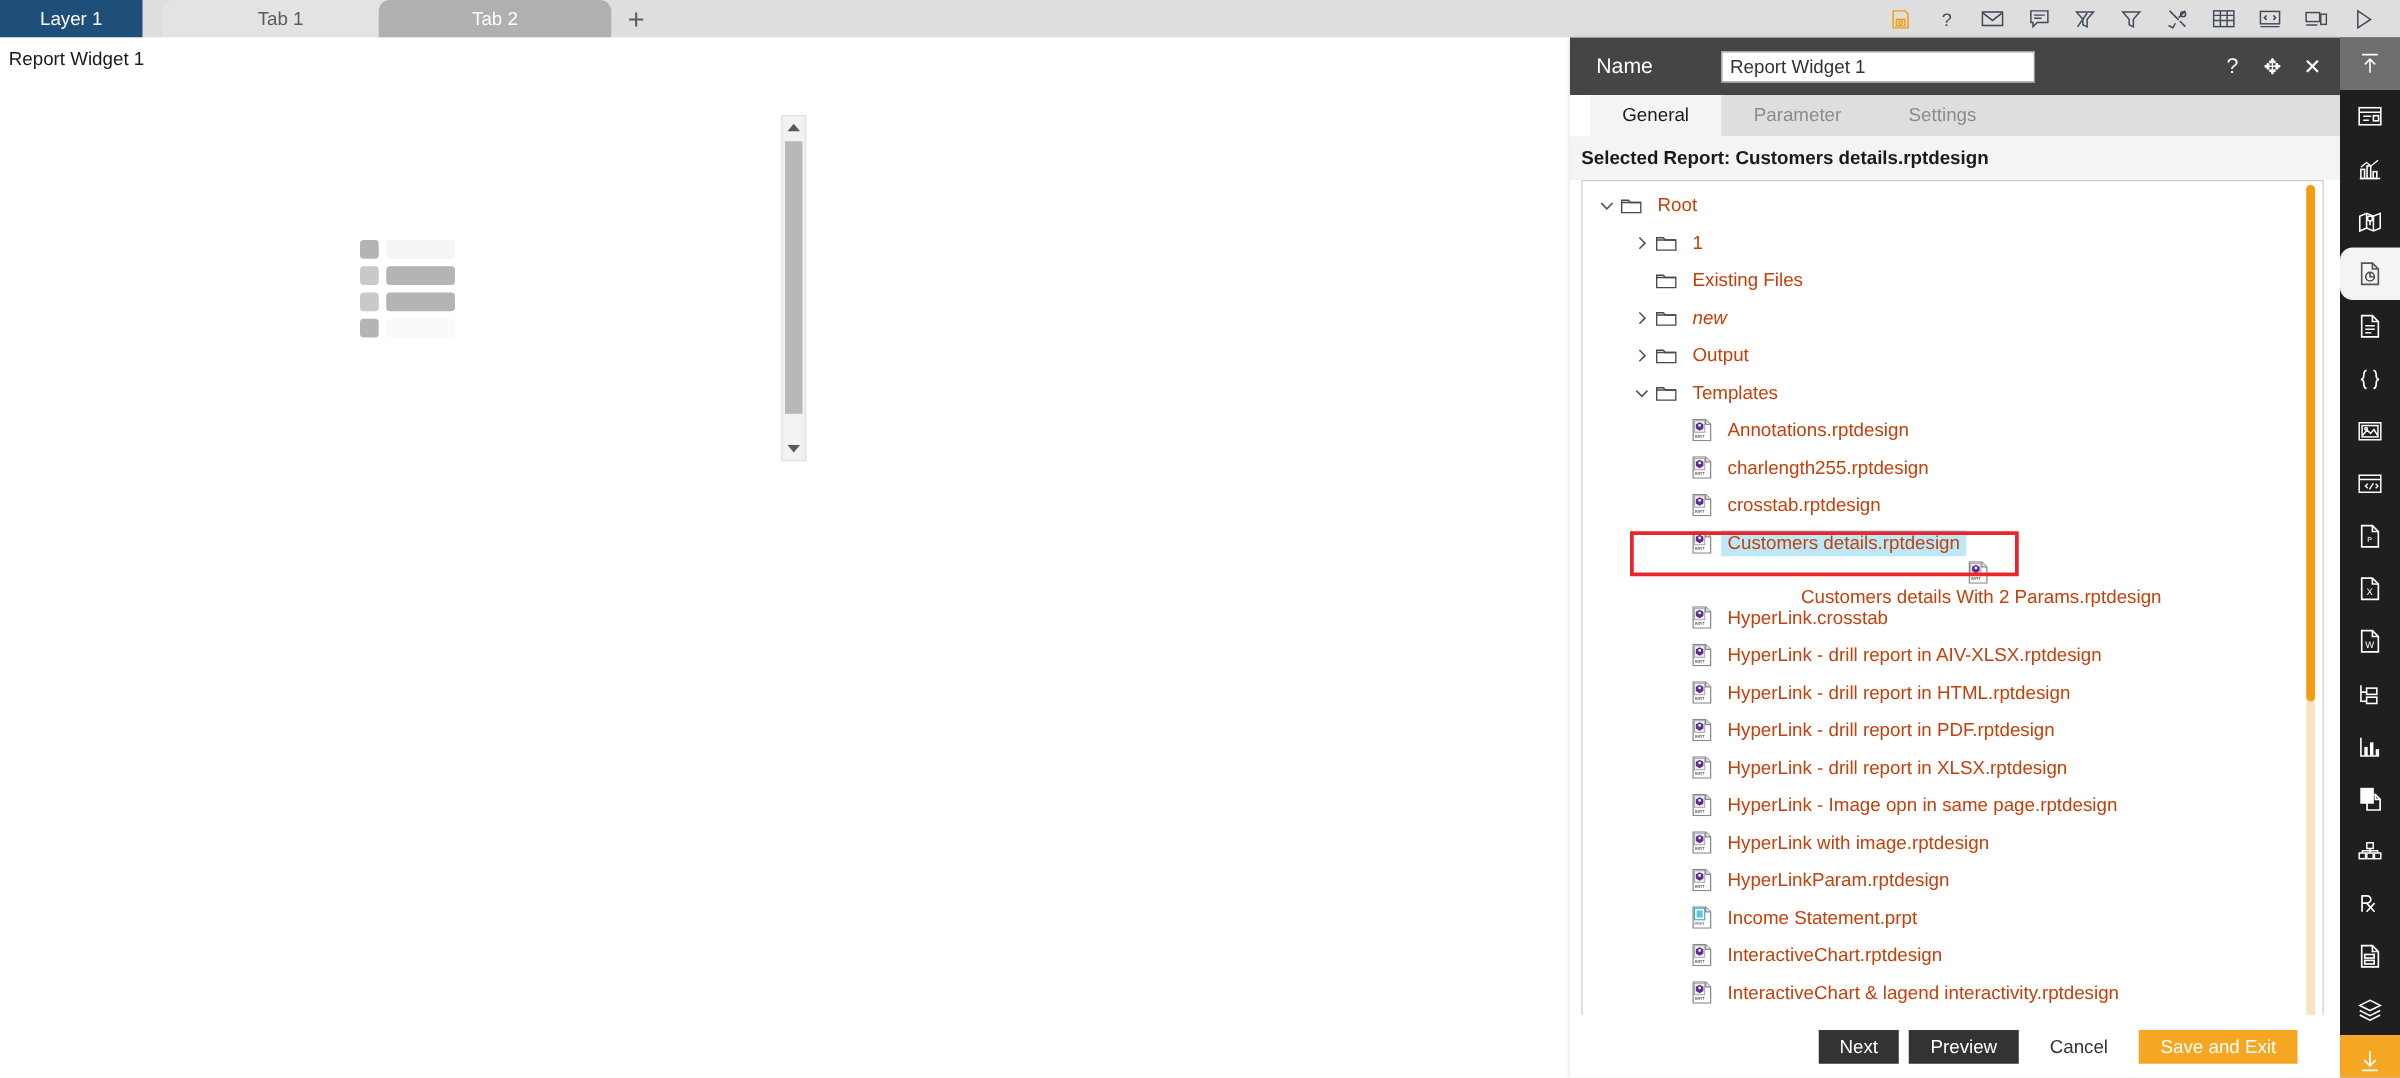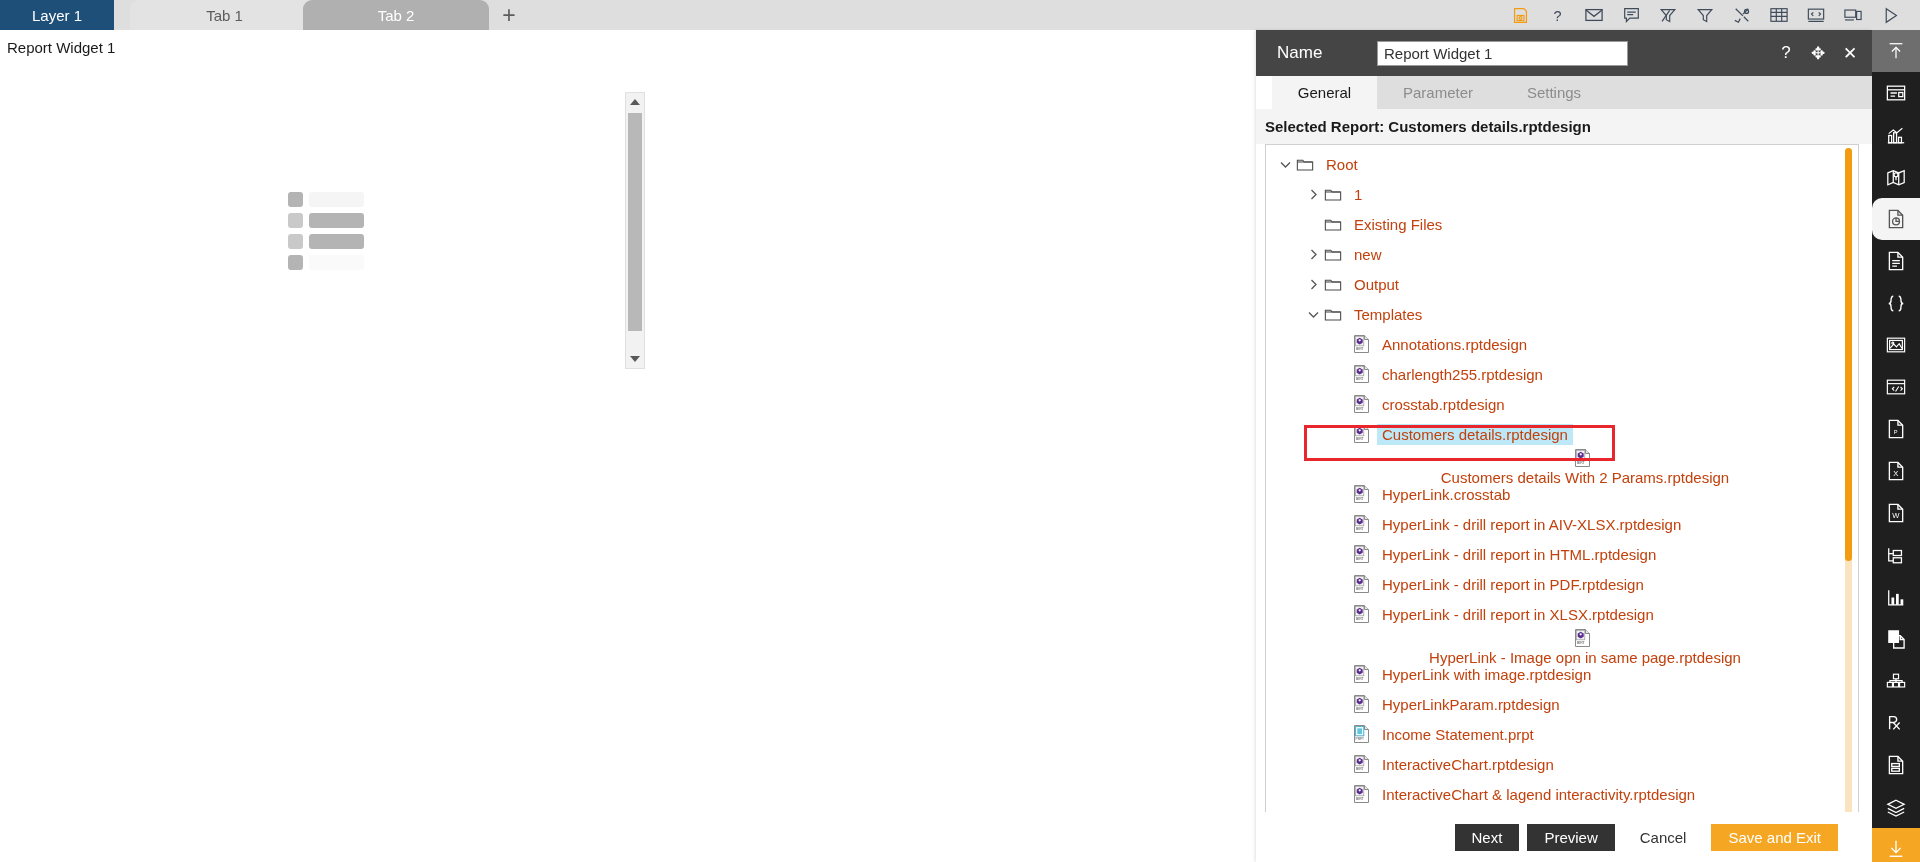--- a/index.html
+++ b/index.html
@@ -361,46 +361,46 @@
         <div class="node" style="padding-left: 38px;">
           <span class="exp"></span>
           <span class="ico">
             <svg width="18" height="15" viewBox="0 0 20 16" fill="none" stroke="#4a4a4a" stroke-width="1.2">
               <path d="M1.5 3.2h6l1.6 2h9.4v9H1.5z"></path>
               <path d="M1.5 5.2h16.9"></path>
             </svg>
           </span>
           <span class="txt">Existing Files</span>
         </div>
+        <div class="node" style="padding-left: 38px; font-style: italic;">
+          <span class="exp">
+            <svg width="11" height="13" viewBox="0 0 11 13" fill="none" stroke="#555" stroke-width="1.3">
+              <path d="M3.5 2l4.5 4.5L3.5 11"></path>
+            </svg>
+          </span>
+          <span class="ico">
+            <svg width="18" height="15" viewBox="0 0 20 16" fill="none" stroke="#4a4a4a" stroke-width="1.2">
+              <path d="M1.5 3.2h6l1.6 2h9.4v9H1.5z"></path>
+              <path d="M1.5 5.2h16.9"></path>
+            </svg>
+          </span>
+          <span class="txt">new</span>
+        </div>
         <div class="node" style="padding-left: 38px;">
           <span class="exp">
             <svg width="11" height="13" viewBox="0 0 11 13" fill="none" stroke="#555" stroke-width="1.3">
               <path d="M3.5 2l4.5 4.5L3.5 11"></path>
             </svg>
           </span>
           <span class="ico">
             <svg width="18" height="15" viewBox="0 0 20 16" fill="none" stroke="#4a4a4a" stroke-width="1.2">
               <path d="M1.5 3.2h6l1.6 2h9.4v9H1.5z"></path>
               <path d="M1.5 5.2h16.9"></path>
             </svg>
           </span>
-          <span class="txt">new</span>
-        </div>
-        <div class="node" style="padding-left: 38px;">
-          <span class="exp">
-            <svg width="11" height="13" viewBox="0 0 11 13" fill="none" stroke="#555" stroke-width="1.3">
-              <path d="M3.5 2l4.5 4.5L3.5 11"></path>
-            </svg>
-          </span>
-          <span class="ico">
-            <svg width="18" height="15" viewBox="0 0 20 16" fill="none" stroke="#4a4a4a" stroke-width="1.2">
-              <path d="M1.5 3.2h6l1.6 2h9.4v9H1.5z"></path>
-              <path d="M1.5 5.2h16.9"></path>
-            </svg>
-          </span>
           <span class="txt">Output</span>
         </div>
         <div class="node" style="padding-left: 38px;">
           <span class="exp">
             <svg width="13" height="11" viewBox="0 0 13 11" fill="none" stroke="#555" stroke-width="1.3">
               <path d="M2 3.5l4.5 4.5L11 3.5"></path>
             </svg>
           </span>
           <span class="ico">
             <svg width="18" height="15" viewBox="0 0 20 16" fill="none" stroke="#4a4a4a" stroke-width="1.2">
@@ -543,21 +543,21 @@
               <path d="M1.5 0.5h10l4 4v13h-14z" fill="#ffffff" stroke="#8a8a8a" stroke-width="1"></path>
               <path d="M11.5 0.5v4h4" fill="#e8e8e8" stroke="#8a8a8a" stroke-width="1"></path>
               <rect x="2.6" y="1.6" width="8.2" height="9.2" fill="#f2f2f2" stroke="#9a9a9a" stroke-width=".7"></rect>
               <path d="M6.7 2.7l3 1.7v3.4l-3 1.7-3-1.7V4.4z" fill="#5b2d8e"></path>
               <circle cx="6.7" cy="5.3" r="1.1" fill="#ffffff"></circle>
               <text x="6.8" y="15.3" font-size="3.4" text-anchor="middle" fill="#3a3a3a" font-family="Liberation Sans, sans-serif">BIRT</text>
             </svg>
           </span>
           <span class="txt">HyperLink - drill report in XLSX.rptdesign</span>
         </div>
-        <div class="node" style="padding-left: 66px; flex-direction: column;">
+        <div class="node" style="padding-left: 66px;">
           <span class="exp"></span>
           <span class="ico">
             <svg width="17" height="18" viewBox="0 0 17 18">
               <path d="M1.5 0.5h10l4 4v13h-14z" fill="#ffffff" stroke="#8a8a8a" stroke-width="1"></path>
               <path d="M11.5 0.5v4h4" fill="#e8e8e8" stroke="#8a8a8a" stroke-width="1"></path>
               <rect x="2.6" y="1.6" width="8.2" height="9.2" fill="#f2f2f2" stroke="#9a9a9a" stroke-width=".7"></rect>
               <path d="M6.7 2.7l3 1.7v3.4l-3 1.7-3-1.7V4.4z" fill="#5b2d8e"></path>
               <circle cx="6.7" cy="5.3" r="1.1" fill="#ffffff"></circle>
               <text x="6.8" y="15.3" font-size="3.4" text-anchor="middle" fill="#3a3a3a" font-family="Liberation Sans, sans-serif">BIRT</text>
             </svg>

